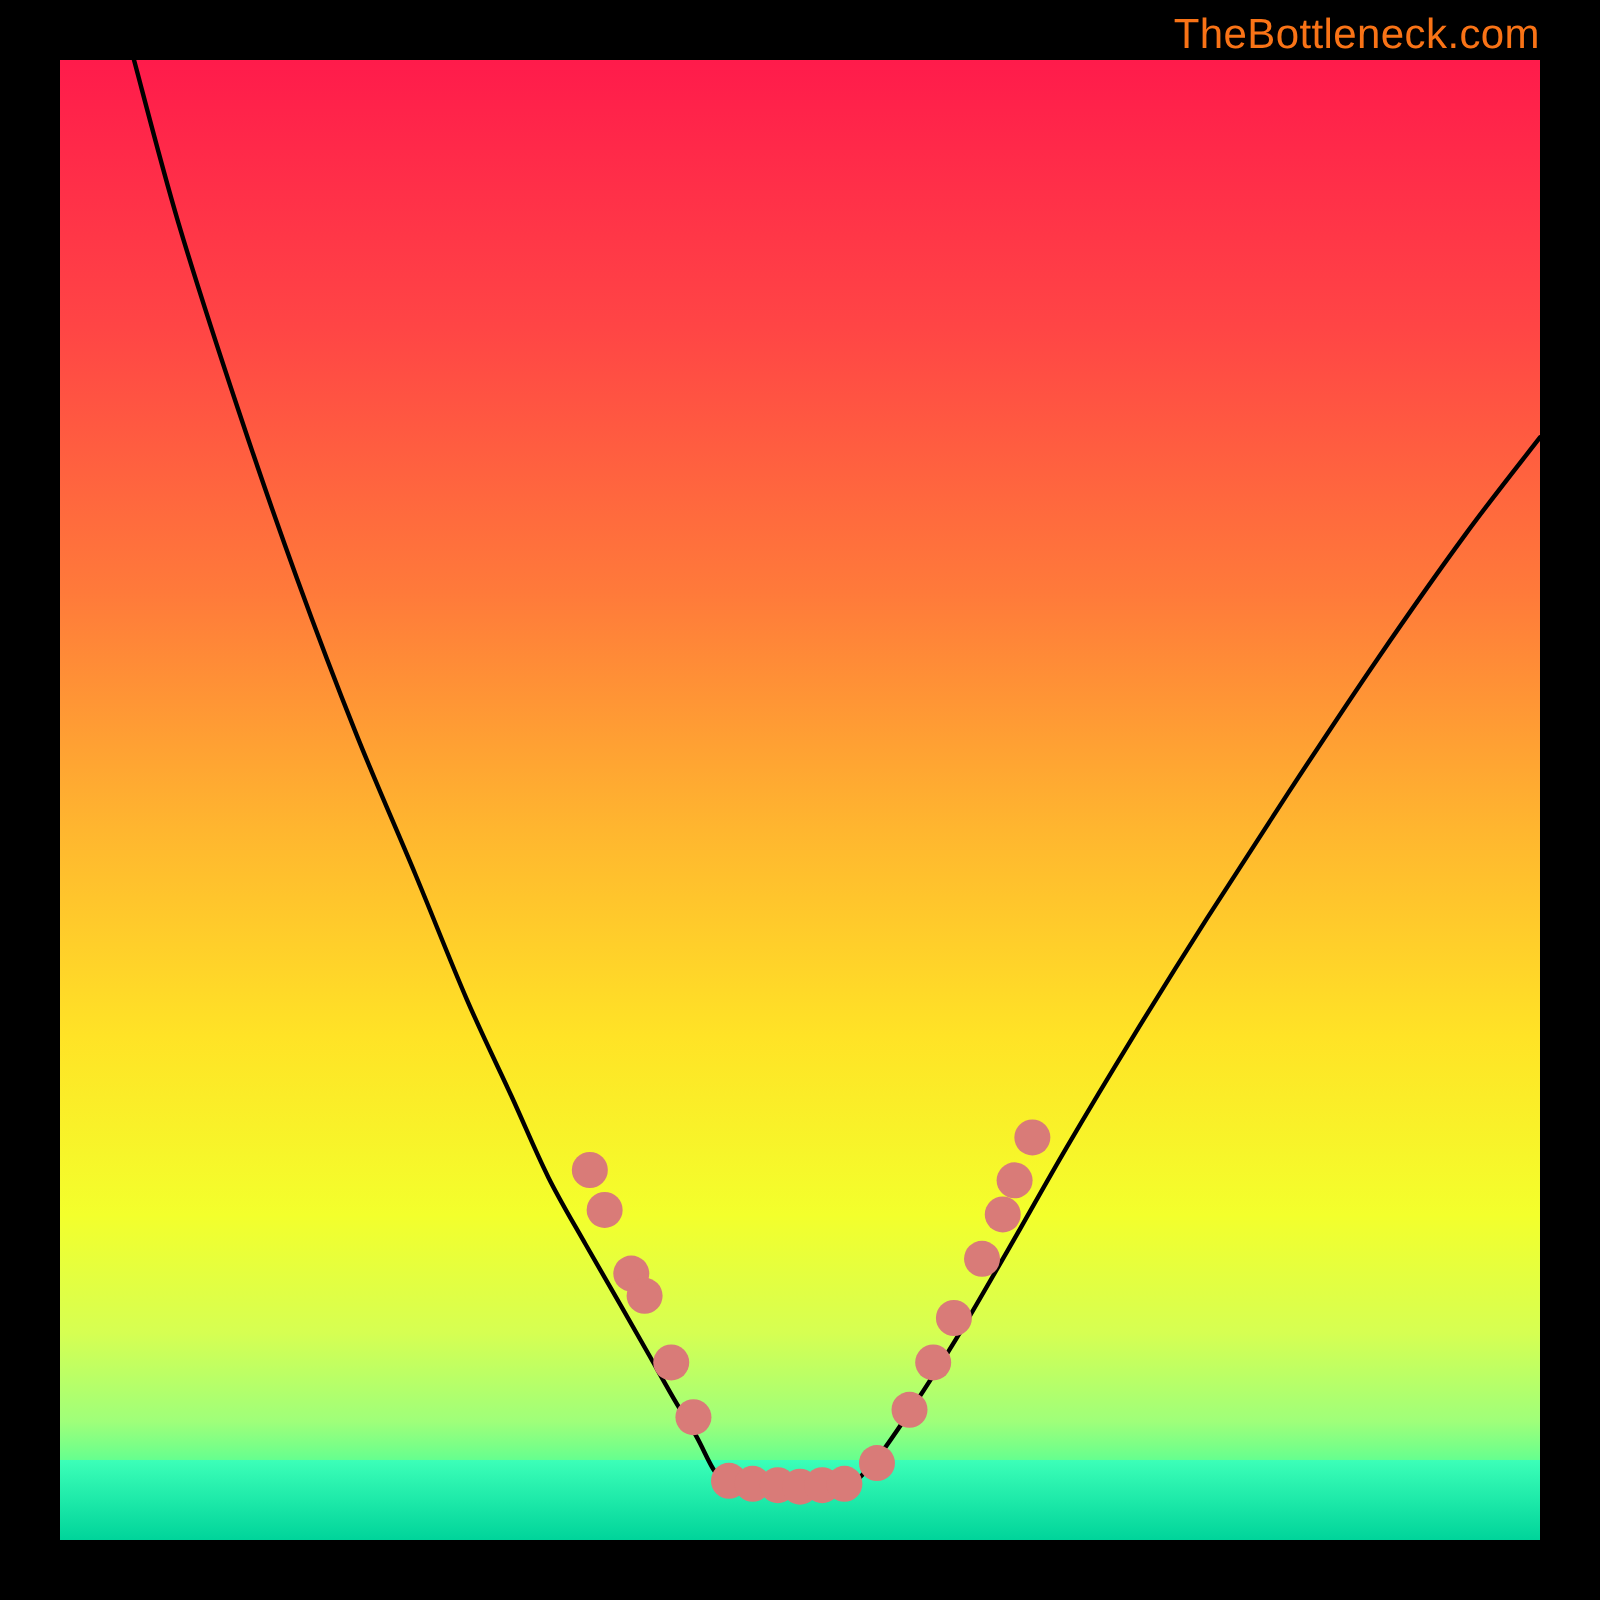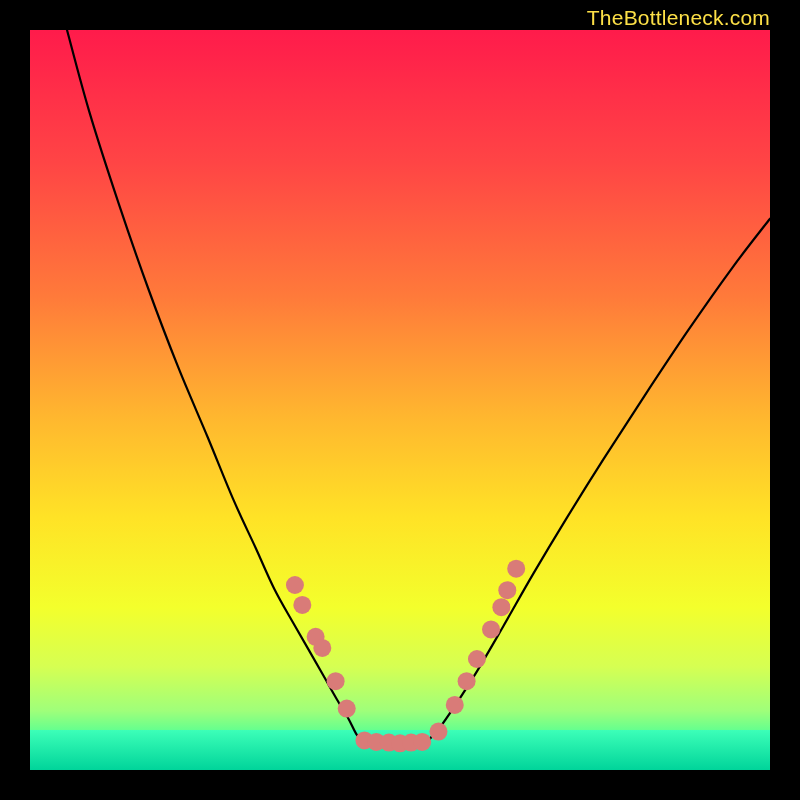--- a/index.html
+++ b/index.html
@@ -22,21 +22,21 @@
     top: 30px;
     left: 30px;
     width: 740px;
     height: 740px;
     overflow: hidden;
   }
   .watermark {
     position: absolute;
     top: 6px;
     right: 30px;
-    color: #fde047;
+    color: #f97316;
     font-size: 21px;
     font-weight: 500;
     letter-spacing: 0.2px;
   }
   svg { display: block; }
 </style>
 </head>
 <body>
 
 <div class="frame">

